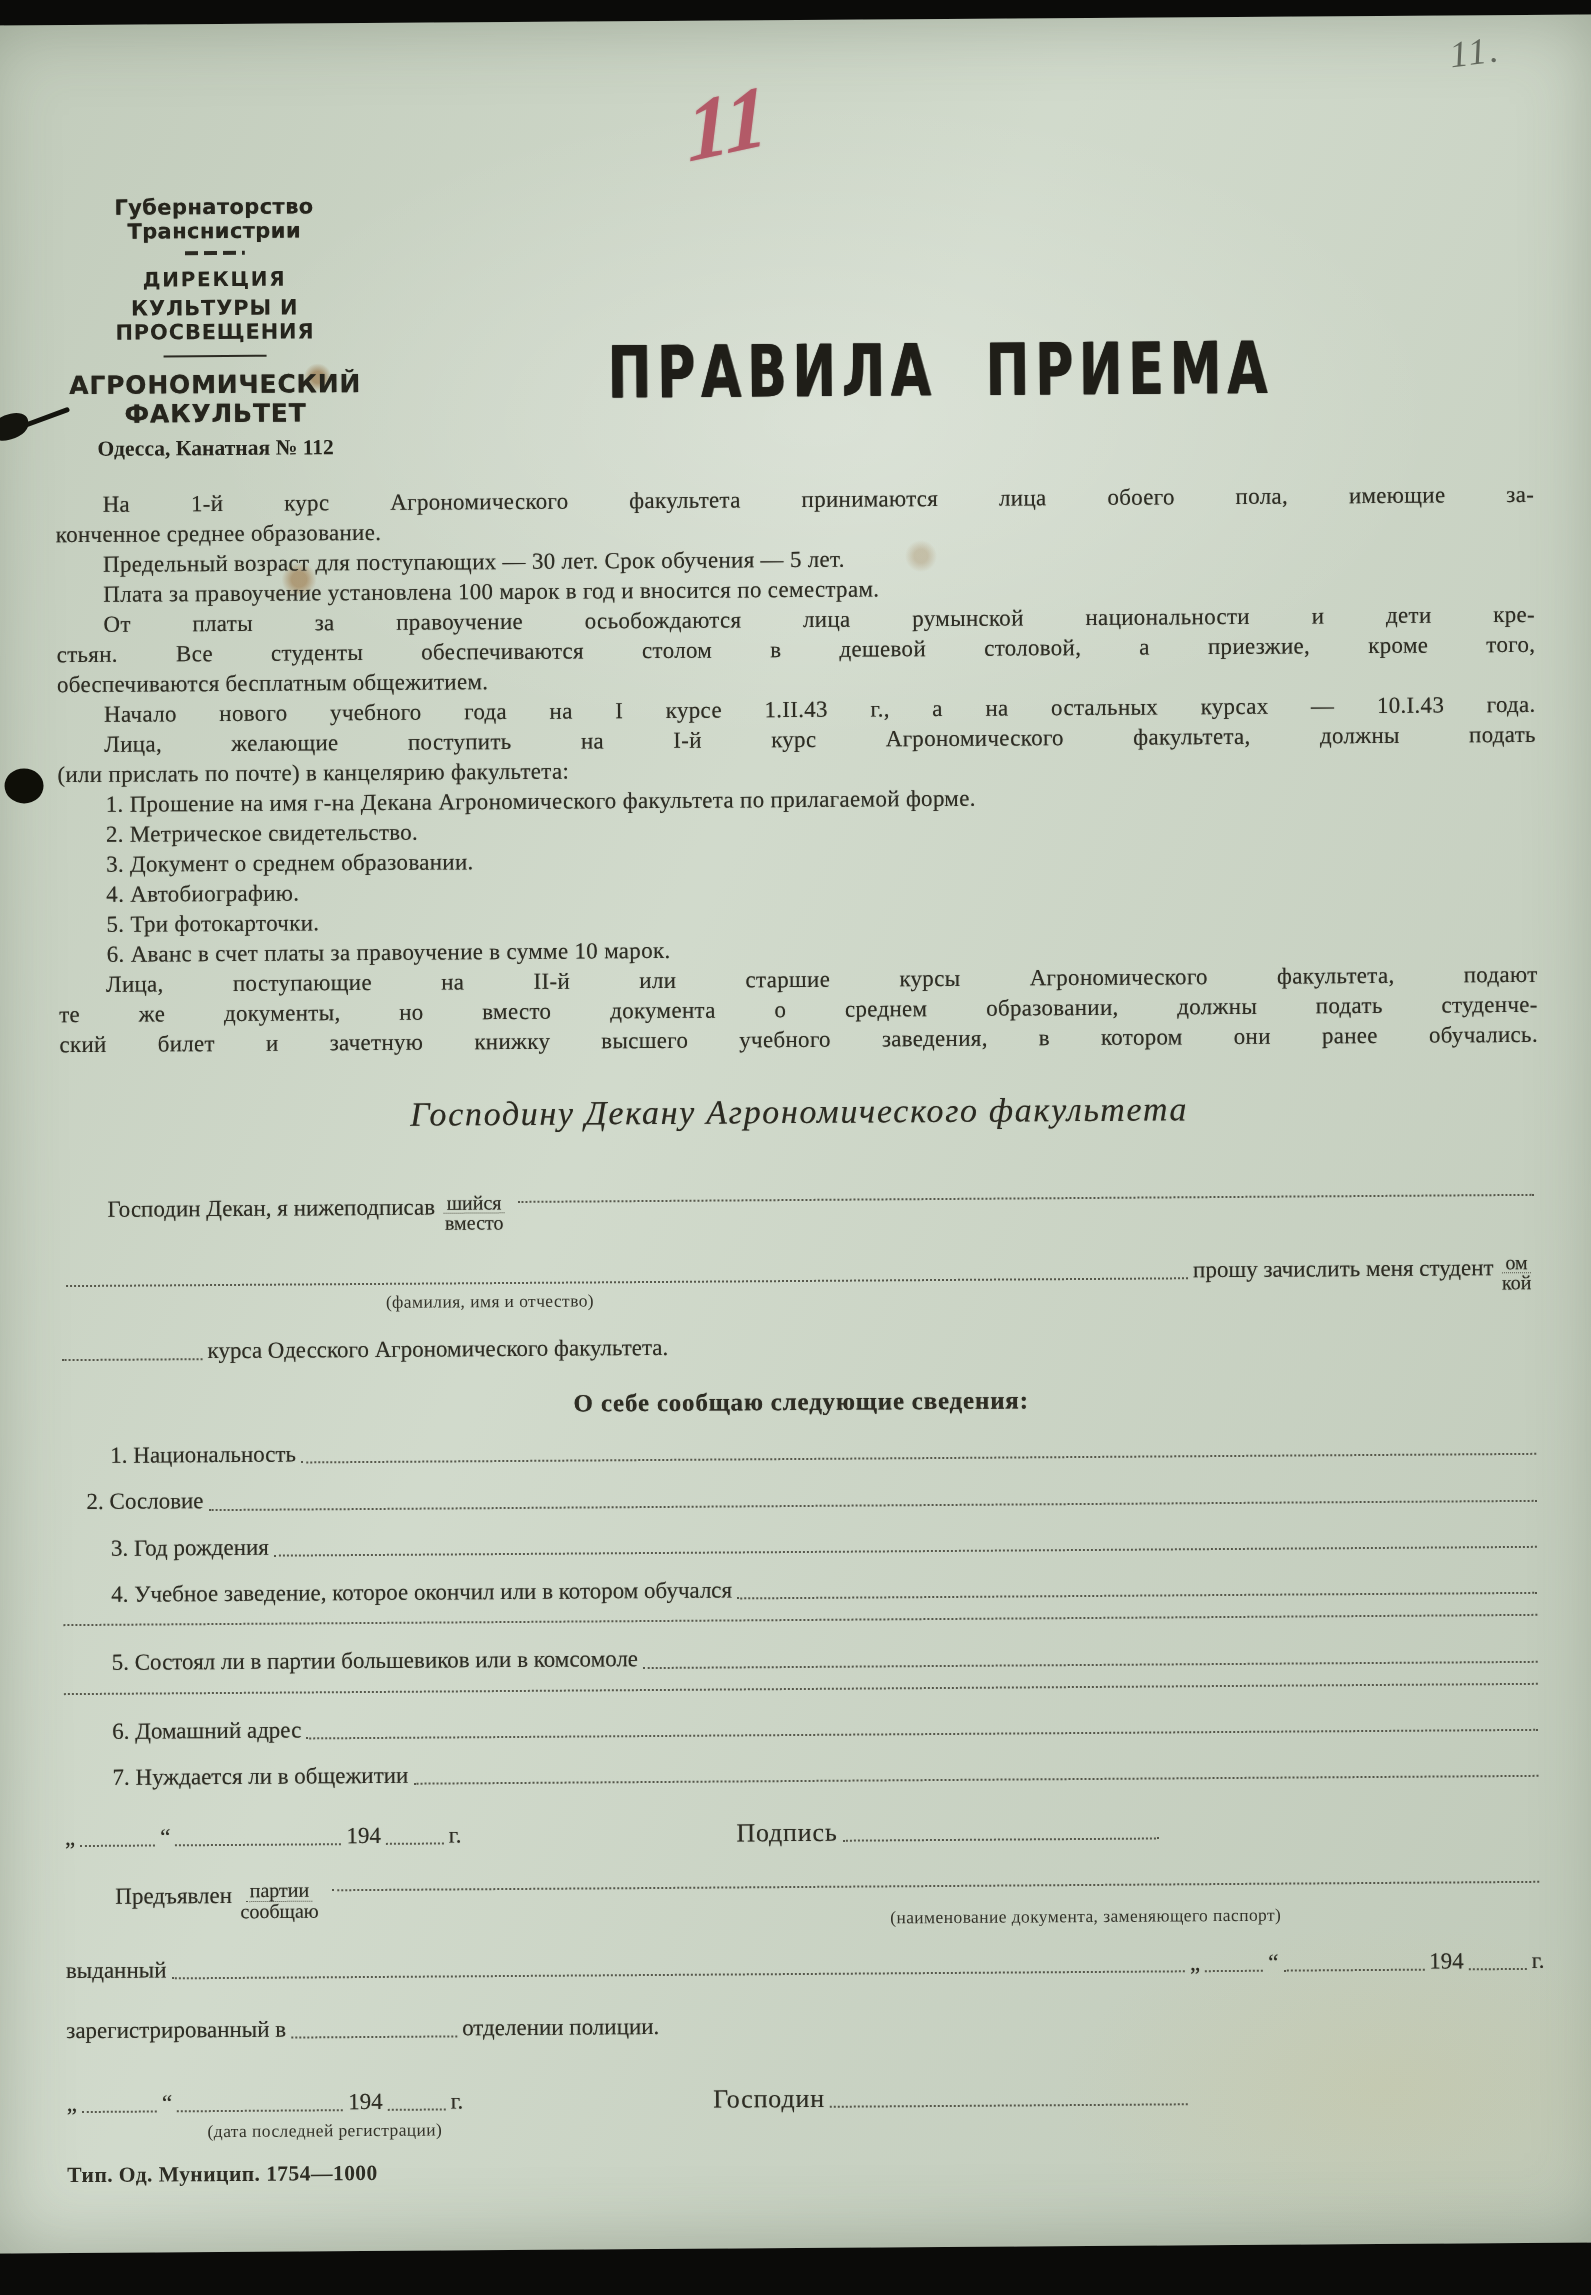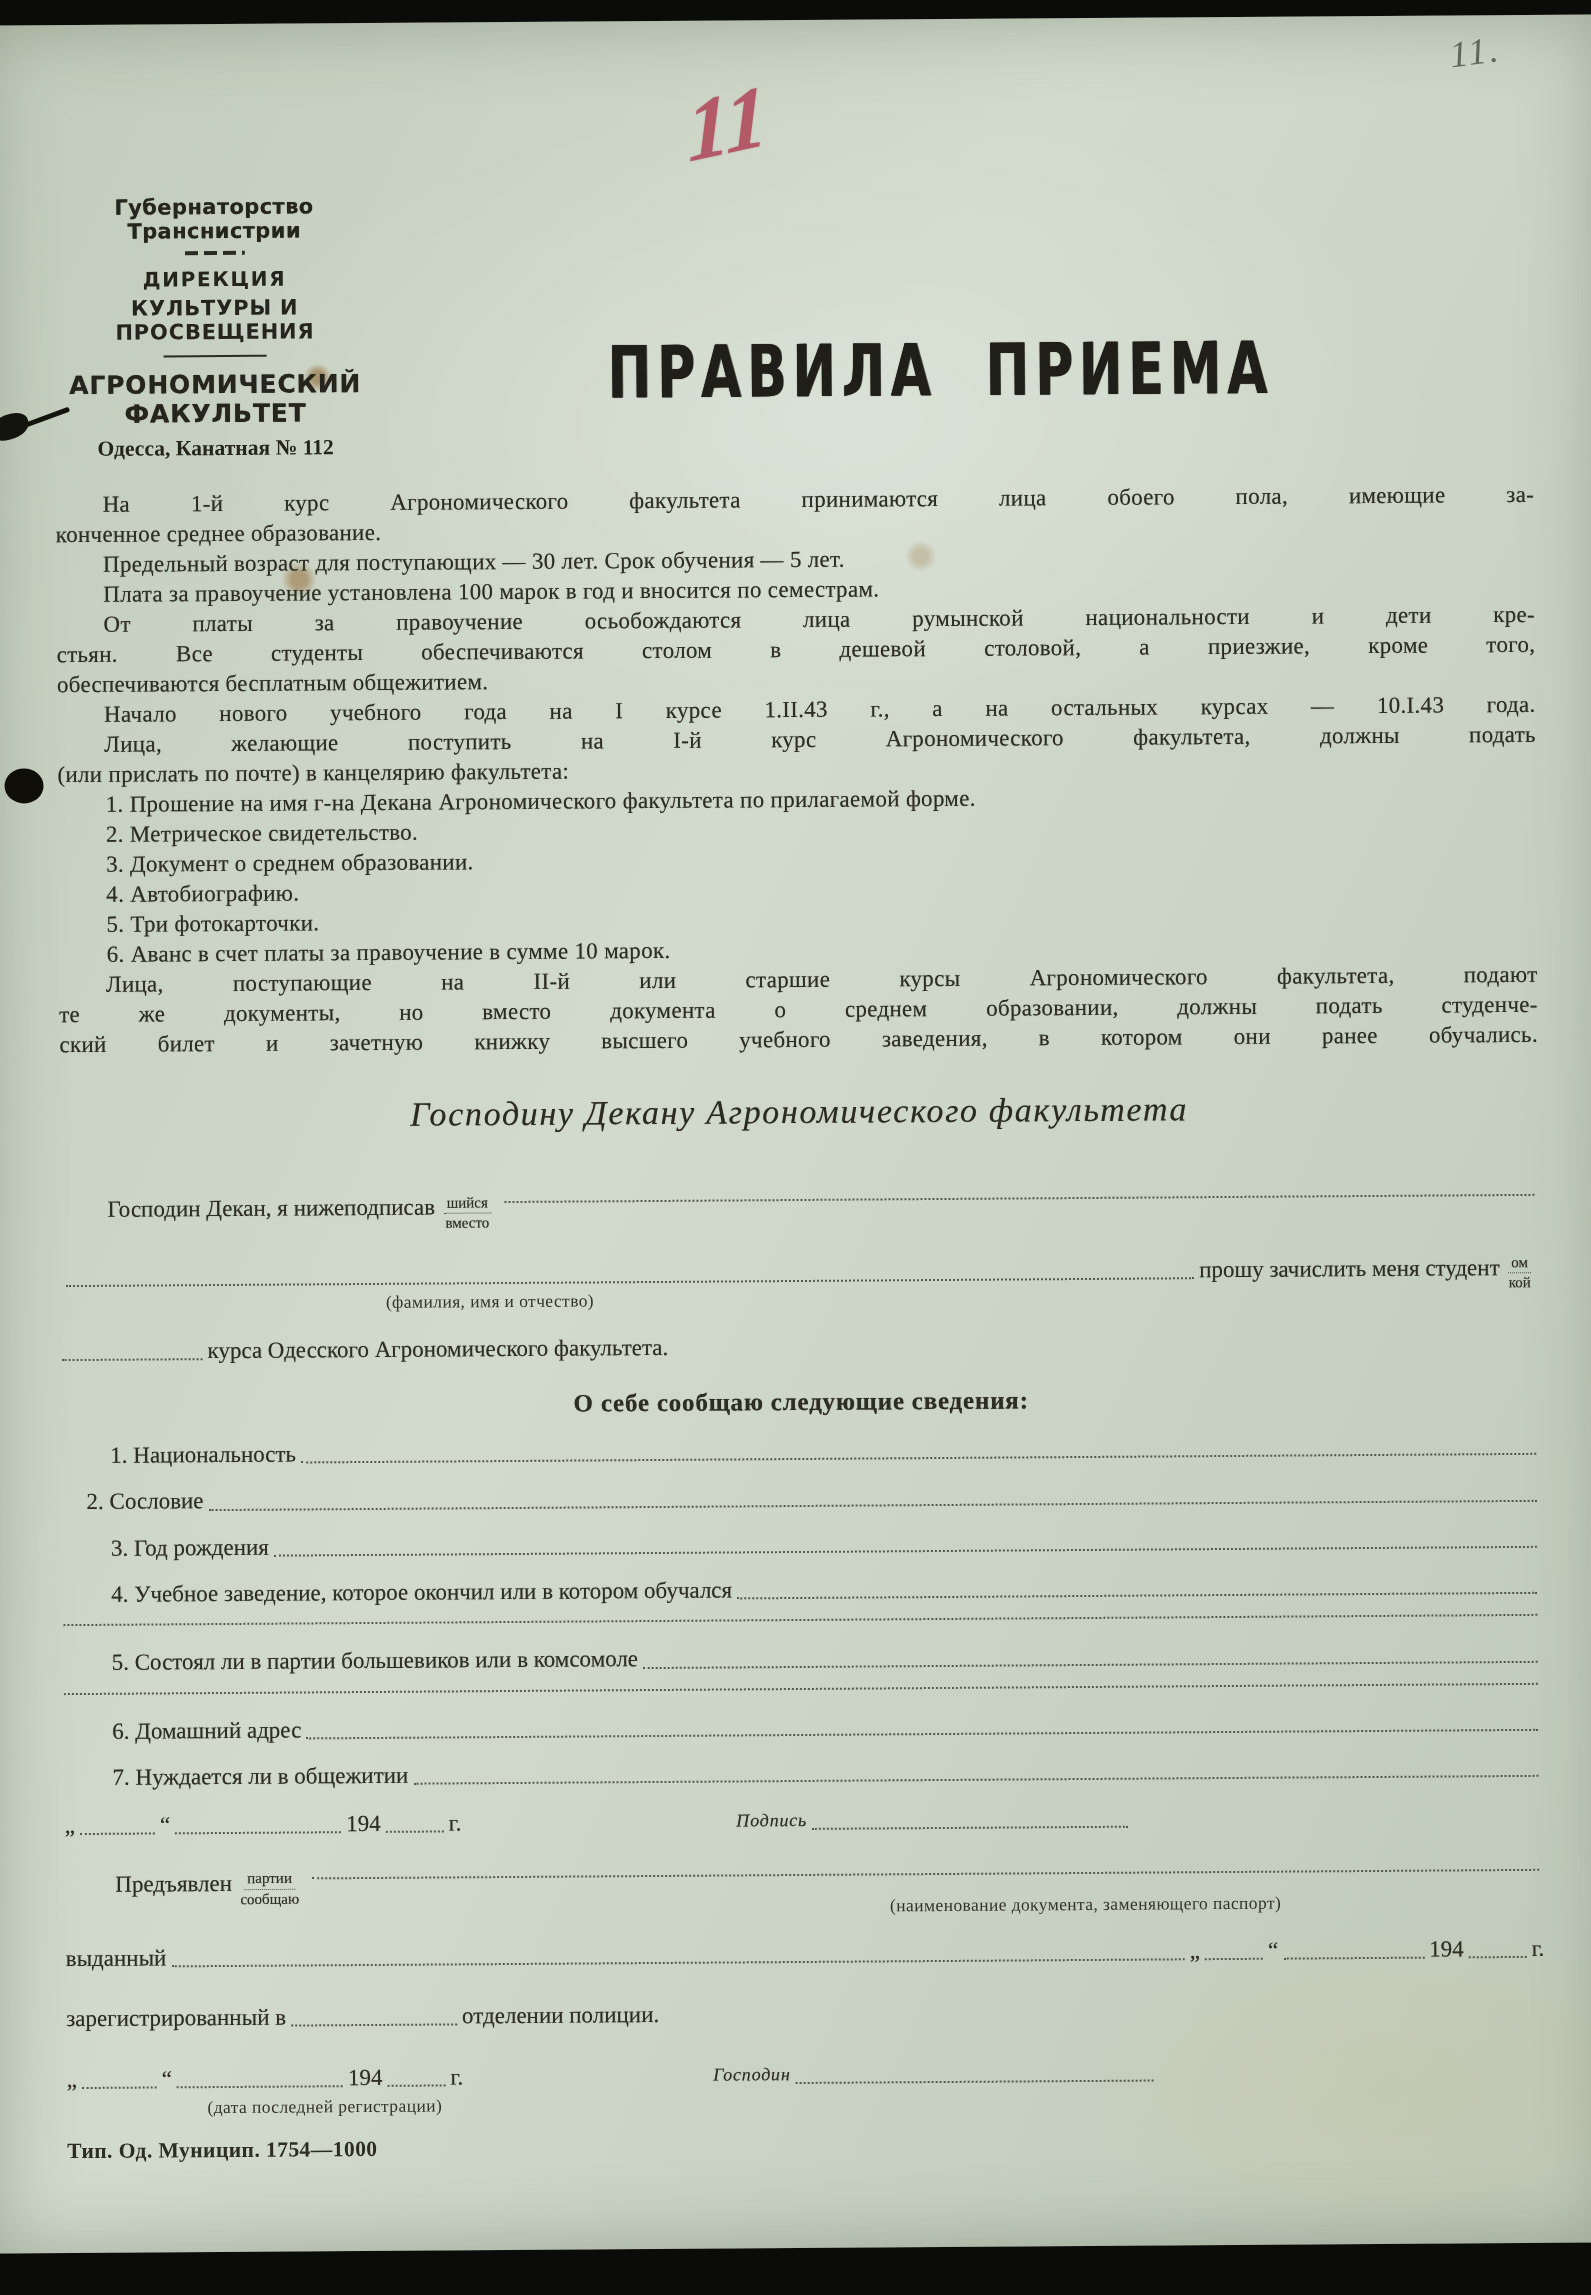--- a/index.html
+++ b/index.html
@@ -62,33 +62,33 @@
   
   .dean-h{margin-top:38px;text-align:center;font-style:italic;font-size:34px;
     letter-spacing:1.7px;color:#2b2a21;text-shadow:0 0 0.8px rgba(43,42,33,.5);}
   .row{display:flex;align-items:flex-end;font-size:23px;line-height:33px;
     text-shadow:0 0 0.8px rgba(46,45,36,.5);}
   .dots{flex:1;border-bottom:2.5px dotted rgba(54,52,41,.78);margin:0 5px 6.7px;}
   .dots.mid{margin-bottom:20px;}
   .dots.w90{flex:none;width:75px;} .dots.w70{flex:none;width:58px;}
   .dots.w170{flex:none;width:141px;} .dots.w200{flex:none;width:166px;}
   .dots.w380{flex:none;width:316px;} .dots.w430{flex:none;width:358px;}
-  .stk{display:inline-flex;flex-direction:column;align-items:center;font-size:15px;
+  .stk{display:inline-flex;flex-direction:column;align-items:center;font-size:20px;
     line-height:17.5px;margin:0 8.3px;transform:translateY(8.3px);}
   .stk .top{border-bottom:1.7px dotted rgba(54,52,41,.8);padding:0 3.3px 0.8px;}
   .stk .bot{padding-top:0.8px;}
   .caption{font-size:17.5px;letter-spacing:0.4px;text-align:center;color:#34332a;}
   .sal{margin-top:53px;}
   .fio-cap{width:58%;margin-top:0;}
   .course{margin-top:20px;}
   .about-h{margin-top:25px;text-align:center;font-weight:700;font-size:25px;letter-spacing:0.8px;
     text-shadow:0 0 0.8px rgba(43,42,33,.7);}
   .fields{margin-top:18.3px;}
   .fields .row{margin-bottom:13.3px;}
-  .it{font-style:italic;font-size:18px;letter-spacing:0.8px;}
+  .it{font-size:26px;letter-spacing:0.8px;margin-top:12px;}
   .sp{flex:none;}
   .footer-line{margin-top:20px;font-size:21.6px;letter-spacing:0.4px;font-weight:700;
     font-family:"Liberation Serif",serif;}
 </style>
 </head>
 <body>
 
 <div class="paper">
   <div class="blob1"></div>
   <div class="blob2"></div>

